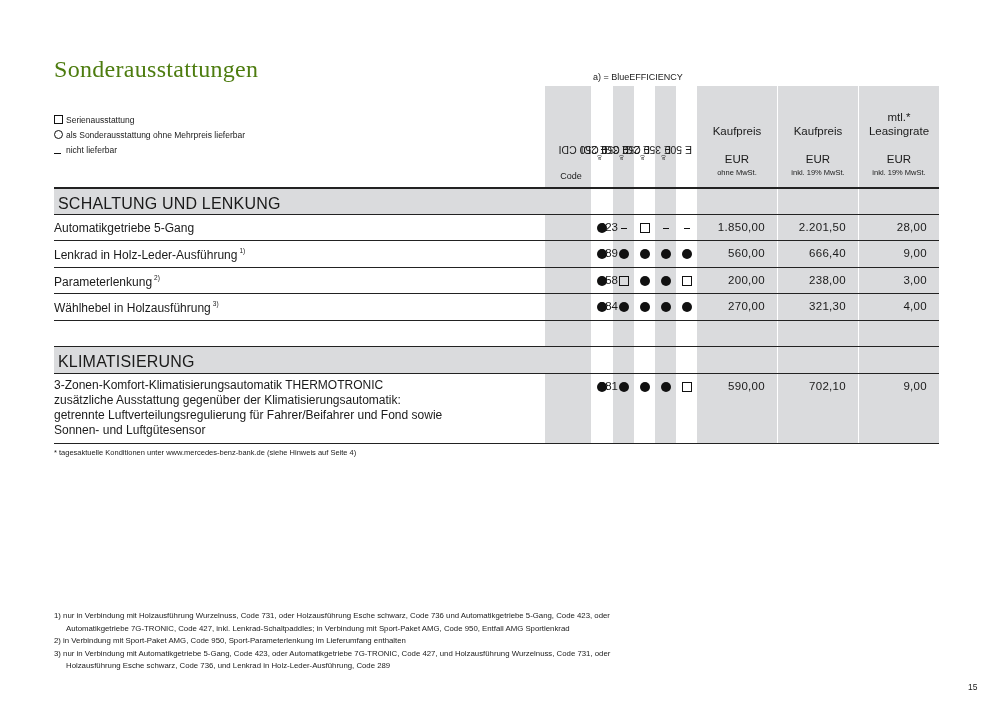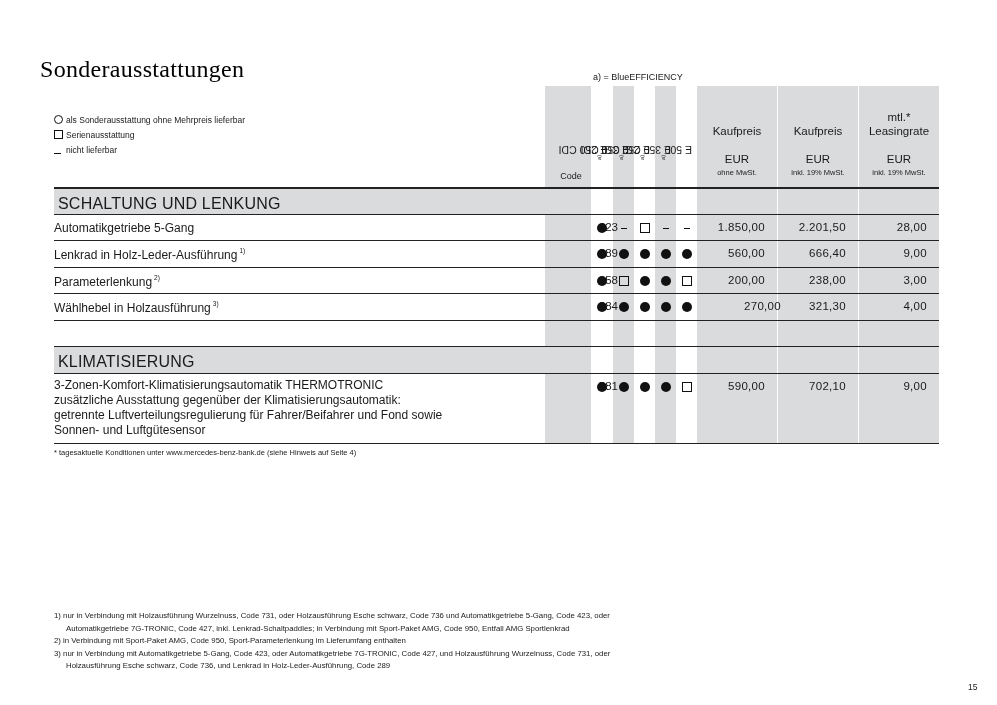--- a/index.html
+++ b/index.html
@@ -1,18 +1,18 @@
 <!DOCTYPE html>
 <html><head>
 <meta charset="utf-8">
 <style>
   html,body{margin:0;padding:0;background:#fff;}
   body{width:997px;height:705px;position:relative;overflow:hidden;font-family:"Liberation Sans",sans-serif;color:#1a1a1a;}
   .abs{position:absolute;}
-  .title{left:40px;top:56px;font-family:"Liberation Serif","DejaVu Serif",serif;font-size:24px;letter-spacing:0.3px;color:#000000;}
+  .title{left:54px;top:56px;font-family:"Liberation Serif","DejaVu Serif",serif;font-size:24px;letter-spacing:0.3px;color:#4d7c0f;}
   .legend{left:54px;top:113px;font-size:8.5px;line-height:15px;}
   .legend .li{display:flex;align-items:center;height:15px;}
   .legend .sym{width:12px;display:inline-block;text-align:left;font-size:10px;}
   .dot{display:inline-block;width:8px;height:8px;border-radius:50%;background:#111;}
   .ring{display:inline-block;width:7px;height:7px;border-radius:50%;border:1px solid #111;}
   .sq{display:inline-block;width:7px;height:7px;border:1px solid #111;}
   .dash{display:inline-block;width:7px;height:1px;background:#111;}
   .blue{left:593px;top:72px;font-size:9px;}
   .col{position:absolute;top:86px;height:357px;background:#dadbdd;}
   .hline{position:absolute;left:54px;width:885px;height:1px;background:#222;}
@@ -39,26 +39,26 @@
   .notes .ind{padding-left:12px;}
   .pagenum{left:968px;top:682px;font-size:8.5px;}
 </style>
 </head>
 <body>
 
 <div class="abs title">Sonderausstattungen</div>
 
 <div class="abs legend">
   <div class="li">
+      <span class="sym"><span class="sq"></span></span>
+      <span>Serienausstattung</span>
+    </div>
+  <div class="li">
       <span class="sym"><span class="ring"></span></span>
       <span>als Sonderausstattung ohne Mehrpreis lieferbar</span>
-    </div>
-  <div class="li">
-      <span class="sym"><span class="sq"></span></span>
-      <span>Serienausstattung</span>
     </div>
   <div class="li">
       <span class="sym"><span class="dash"></span></span>
       <span>nicht lieferbar</span>
     </div>
 </div>
 
 <div class="abs blue">a) = BlueEFFICIENCY</div>
 
 <div class="col" style="left:545px;width:46px;"></div>
@@ -197,21 +197,21 @@
     </div>
     <div class="mark" style="left: 634px; top: 301px;">
       <span class="dot"></span>
     </div>
     <div class="mark" style="left: 655px; top: 301px;">
       <span class="dot"></span>
     </div>
     <div class="mark" style="left: 676px; top: 301px;">
       <span class="dot"></span>
     </div>
-    <div class="price" style="left: 697px; width: 68px; top: 300px; margin-left: 16px;">270,00</div>
+    <div class="price" style="left: 697px; width: 68px; top: 300px;">270,00</div>
     <div class="price" style="left: 778px; width: 68px; top: 300px;">321,30</div>
     <div class="price" style="left: 859px; width: 68px; top: 300px;">4,00</div>
     <div class="rowlabel" style="top: 378px; line-height: 15px;"><span>3-Zonen-Komfort-Klimatisierungsautomatik THERMOTRONIC</span><div>zusätzliche Ausstattung gegenüber der Klimatisierungsautomatik:</div><div>getrennte Luftverteilungsregulierung für Fahrer/Beifahrer und Fond sowie</div><div>Sonnen- und Luftgütesensor</div></div>
     <div class="code" style="top: 380px;">
       <span class="codeinner">581</span>
     </div>
     <div class="mark" style="left: 591px; top: 381px;">
       <span class="dot"></span>
     </div>
     <div class="mark" style="left: 613px; top: 381px;">

